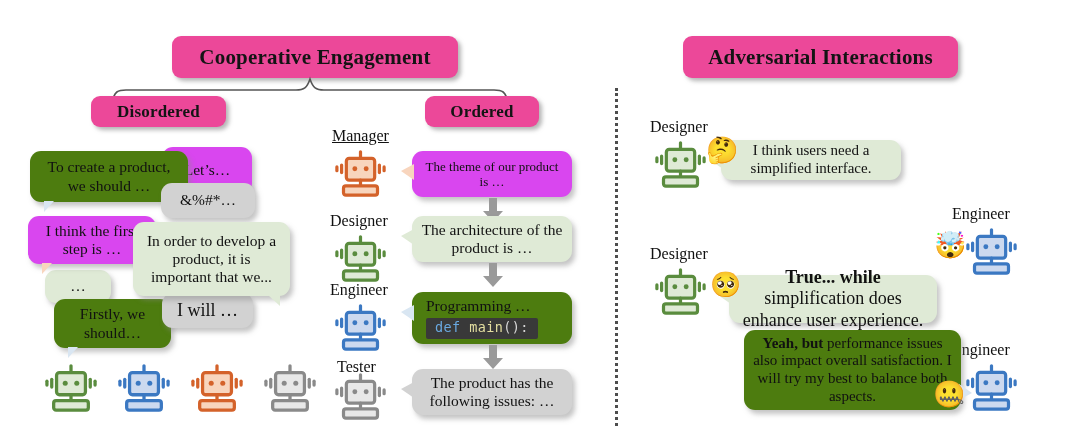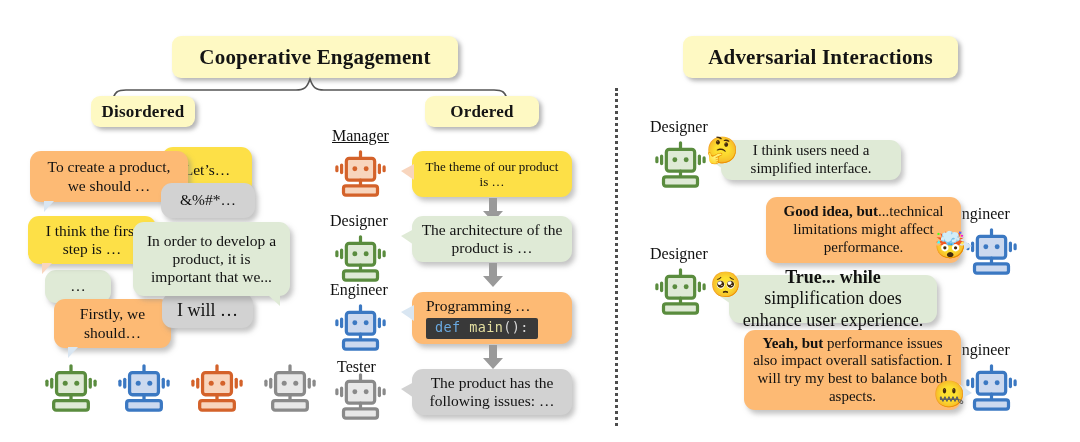--- a/index.html
+++ b/index.html
@@ -9,44 +9,44 @@
     background:#ffffff;
     font-family:"Liberation Serif", serif;
     overflow:hidden;
     position:relative;
   }
   .stage { position:absolute; left:0; top:0; width:1080px; height:442px; }
   .abs { position:absolute; }
 
   
   .pill {
-    background:#fef9c3;
+    background:#ec4899;
     border-radius:9px;
     display:flex; align-items:center; justify-content:center;
     font-weight:bold; color:#141414;
     box-shadow:3px 3px 4px rgba(120,120,120,.55);
     text-align:center;
     letter-spacing:.2px;
   }
   .pill-main { font-size:21px; }
   .pill-sub  { font-size:17px; }
 
   
   .bub {
     border-radius:11px;
     display:flex; align-items:center; justify-content:center;
     text-align:center;
     color:#111;
     box-shadow:3px 4px 5px rgba(140,140,140,.5);
     padding:5px 8px;
     line-height:1.18;
   }
-  .bub-blue  { background:#fdba74; }
+  .bub-blue  { background:#4d7c0f; }
   .bub-green { background:#dfead6; }
-  .bub-peach { background:#fde047; }
+  .bub-peach { background:#d946ef; }
   .bub-gray  { background:#d2d2d2; }
 
   
   .tail-l::after{
     content:""; position:absolute; left:-11px; top:13px;
     border-top:7px solid transparent;
     border-bottom:9px solid transparent;
     border-right:13px solid var(--tc);
   }
   .tail-r::after{
@@ -99,21 +99,21 @@
 <div class="stage">
 
   <div class="abs pill pill-main" style="left:172px; top:36px; width:286px; height:42px;">
     <span>Cooperative Engagement</span>
   </div>
 
   <svg class="abs" style="left:110px; top:78px; width:400px; height:26px;" viewBox="0 0 400 26">
     <path d="M3 25 C3 13 9 12 16 12 L186 12 C194 12 197 10 200 1 C203 10 206 12 214 12 L384 12 C391 12 397 13 397 25" fill="none" stroke="#555" stroke-width="1.6"></path>
   </svg>
 
-  <div class="abs pill pill-sub" style="left:91px; top:96px; width:104px; height:31px;">
+  <div class="abs pill pill-sub" style="left:91px; top:96px; width:135px; height:31px;">
     <span>Disordered</span>
   </div>
   <div class="abs pill pill-sub" style="left:425px; top:96px; width:114px; height:31px;">
     <span>Ordered</span>
   </div>
 
   <div class="abs bub bub-blue tail-bl" style="--tc:#d9e6f2; left:30px; top:151px; width:158px; height:51px; font-size:15.5px; z-index:4;">
     <span>To create a product, we should …</span>
   </div>
 
@@ -343,25 +343,20 @@
       <line x1="30" y1="34" x2="30" y2="40"></line>
       <rect x="12" y="40" width="36" height="10" rx="2.5" fill="#ccd9ef"></rect>
       <line x1="10" y1="18" x2="10" y2="26"></line>
         <line x1="5" y1="20" x2="5" y2="24"></line>
       <line x1="50" y1="18" x2="50" y2="26"></line>
         <line x1="55" y1="20" x2="55" y2="24"></line>
     </g>
     <circle cx="24" cy="22" r="2.6" fill="#3b78c2"></circle>
       <circle cx="36" cy="22" r="2.6" fill="#3b78c2"></circle>
   </svg>
-  <div class="abs bub bub-blue tail-r" style="--tc:#d9e6f2; left:766px; top:197px; width:195px; height:66px; font-size:15px;">
-    <span>
-      <b>Good idea, but</b><span>...technical limitations might affect performance.</span>
-    </span>
-  </div>
   <span class="abs emoji" style="left:934px; top:232px; font-size:26px; z-index:9;">🤯</span>
 
   <div class="abs role" style="left:650px; top:245px;">
     <span>Designer</span>
   </div>
   <svg class="abs" style="left:652px; top:266px; width:57px; height:51px;" viewBox="0 0 60 54">
     <g stroke="#5a8c3e" stroke-width="3.4" fill="none" stroke-linecap="round" stroke-linejoin="round">
       <line x1="30" y1="4" x2="30" y2="11"></line>
       <rect x="15" y="11" width="30" height="23" rx="3" fill="#dfead6"></rect>
       <line x1="30" y1="34" x2="30" y2="40"></line>

